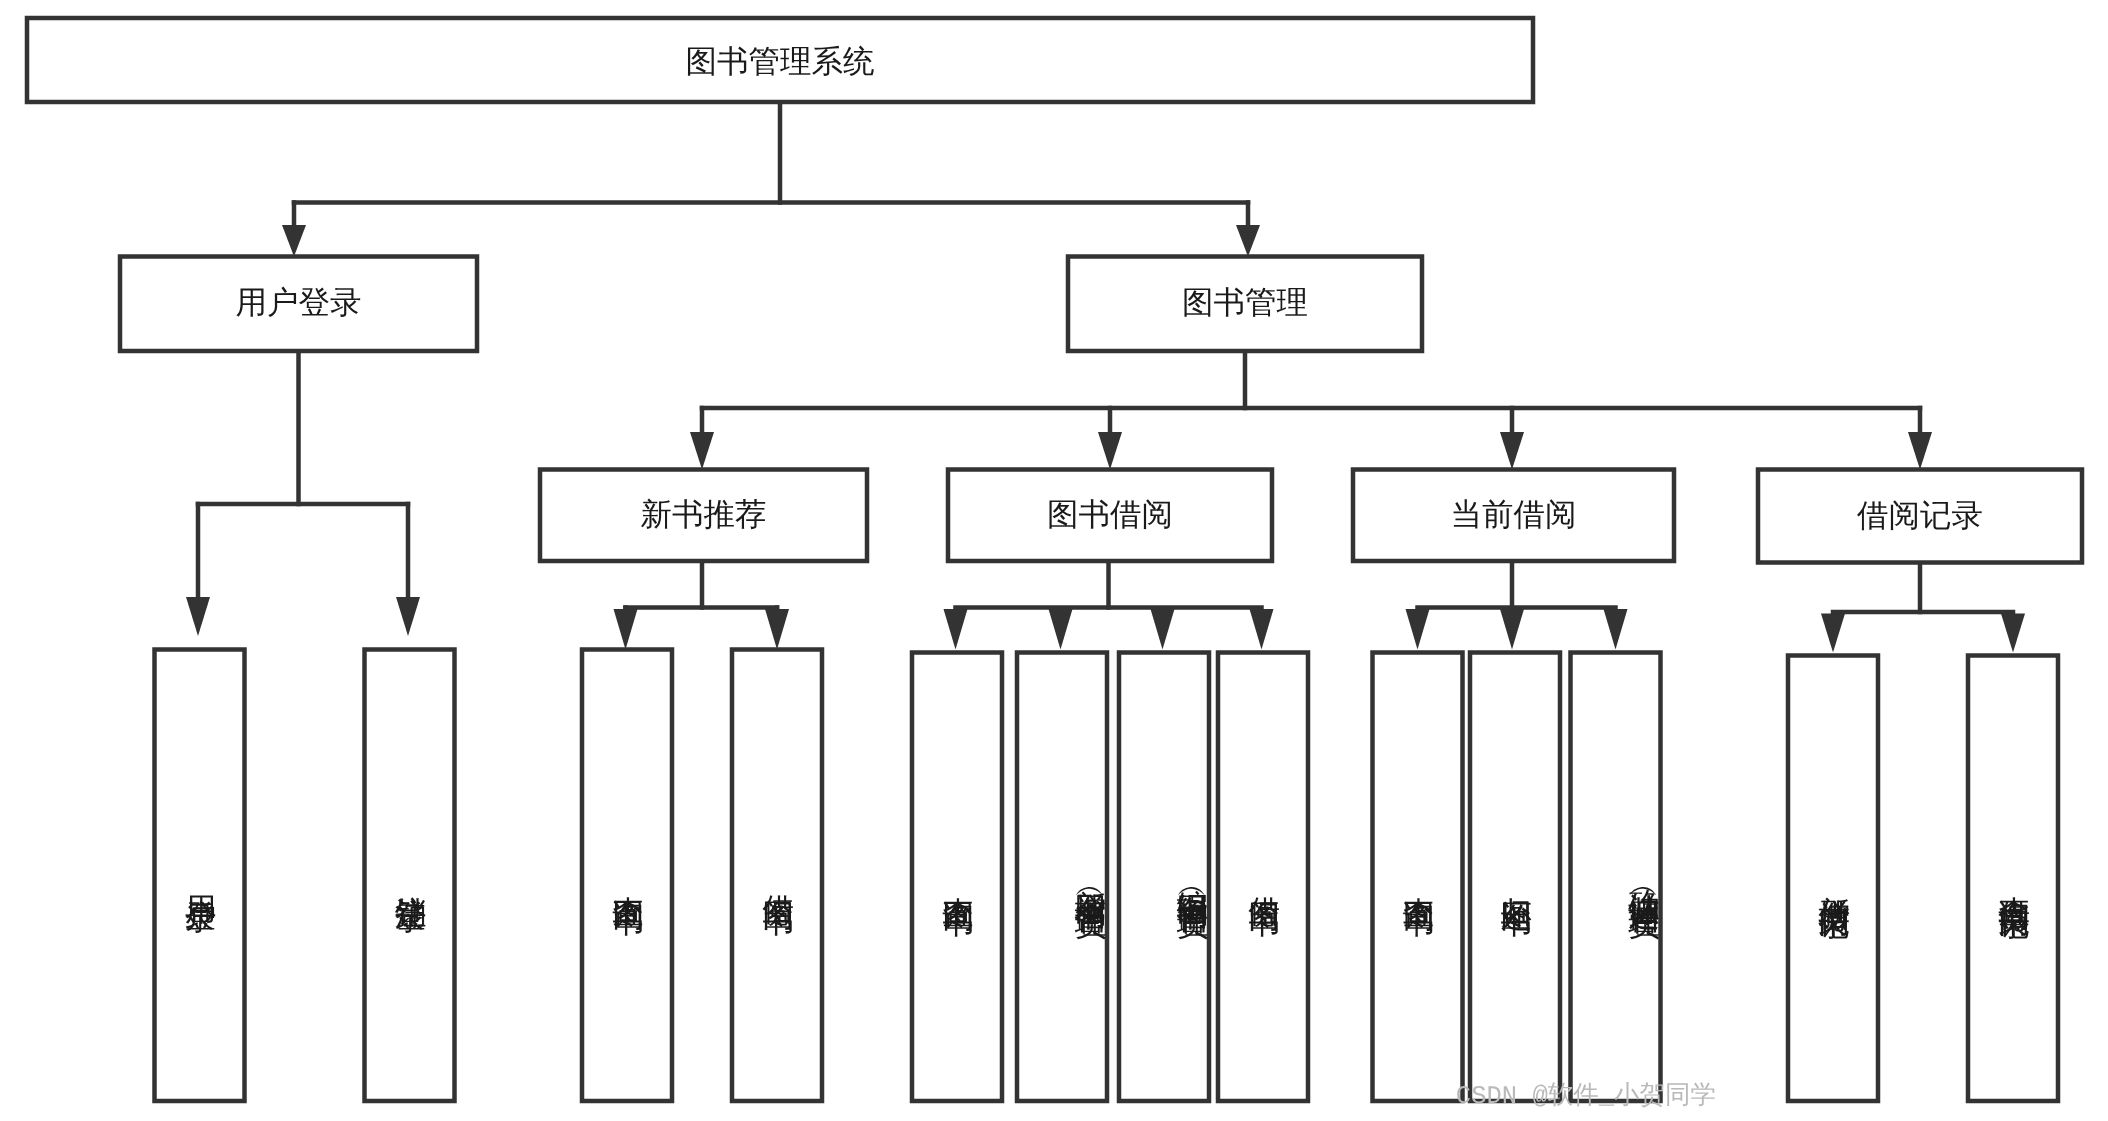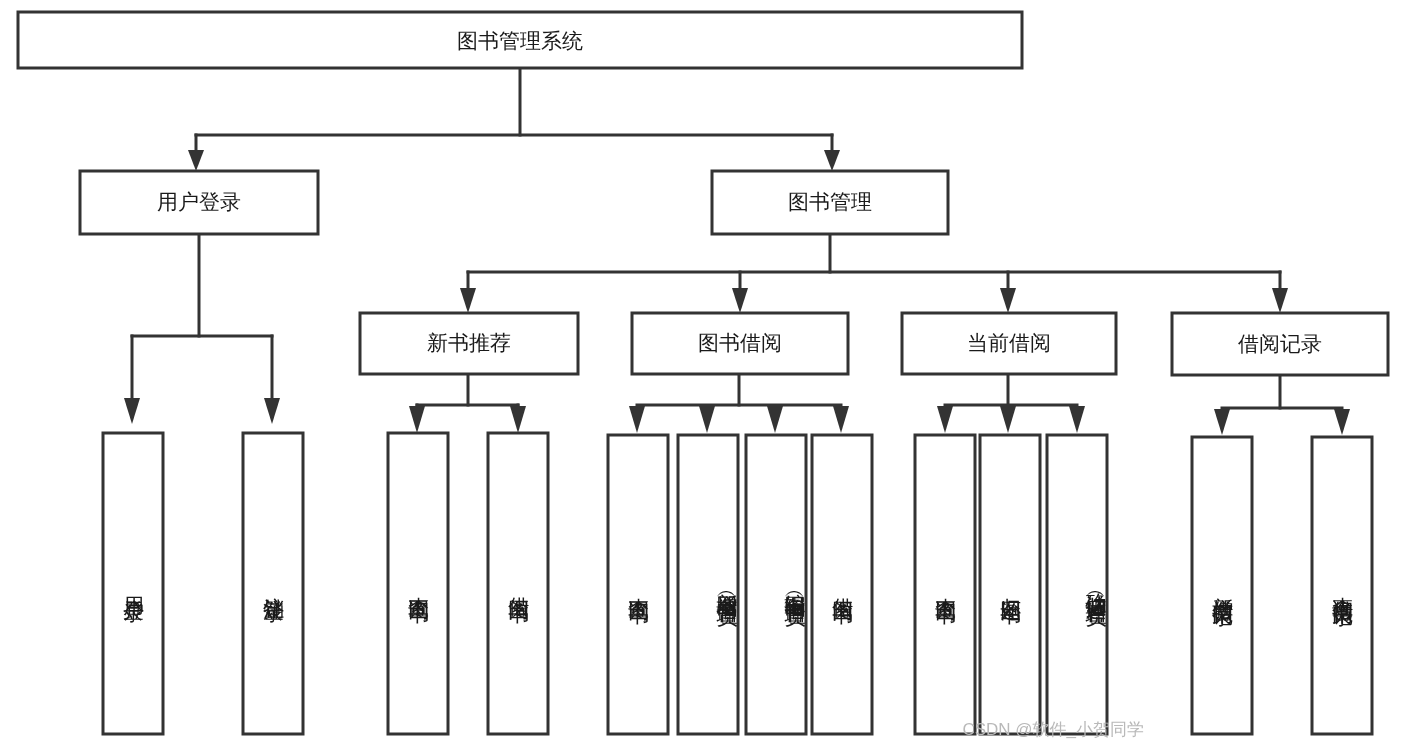--- a/index.html
+++ b/index.html
@@ -22,21 +22,21 @@
     text-orientation:upright;
     font-family:"DejaVu Sans","Liberation Sans",sans-serif;
     font-size:21px;line-height:1.12;color:#1a1a1a;
     letter-spacing:2px;
     display:flex;align-items:center;justify-content:center;
     white-space:pre-wrap;
     pointer-events:none;
   }
   #watermark{
     position:absolute;right:8px;bottom:6px;
-    font-family:Liberation Sans, sans-serif;
+    font-family:Liberation Mono, monospace;
     font-size:17px;color:#b9b9b9;white-space:nowrap;
   }
 </style>
 </head>
 <body>
 
 <div id="diagram-root">
 
   <svg id="tree-svg" viewBox="0 0 1405 747">
     <defs></defs>

